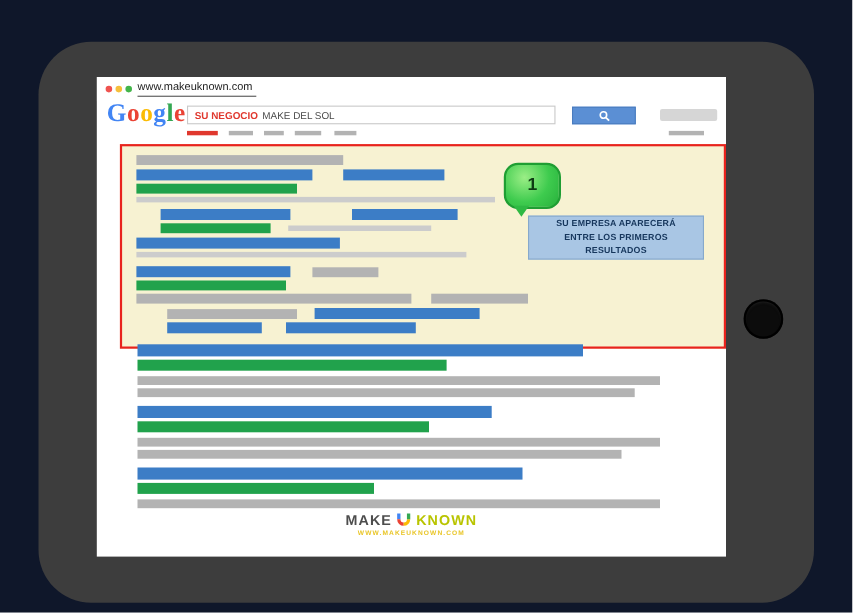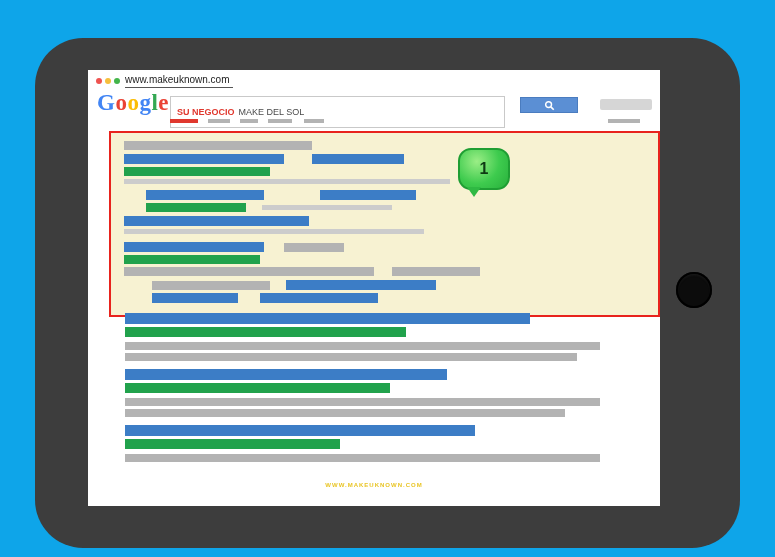--- a/index.html
+++ b/index.html
@@ -1,16 +1,16 @@
 <!DOCTYPE html>
 <html><head>
 <meta charset="utf-8">
 <style>
   html,body{margin:0;padding:0;background:#fff;}
-  .stage{position:relative;width:775px;height:557px;background:#0ea5e9;overflow:hidden;
+  .stage{position:relative;width:775px;height:557px;background:#0f172a;overflow:hidden;
          font-family:"Liberation Sans", sans-serif;}
 
   
   .tablet{position:absolute;left:35px;top:38px;width:705px;height:510px;
           background:#3d3d3d;border-radius:48px;}
   .home-btn{position:absolute;left:641px;top:234px;width:36px;height:36px;border-radius:50%;
             background:#0c0c0c;box-shadow:inset 0 0 0 2px #000, inset 0 2px 3px #2a2a2a;}
 
   
   .screen{position:absolute;left:53px;top:32px;width:572px;height:436px;background:#fff;overflow:hidden;}
@@ -19,21 +19,21 @@
   .dots{position:absolute;left:8px;top:8px;display:flex;gap:3px;}
   .dot{width:6px;height:6px;border-radius:50%;}
   .dot-red{background:#ef5350;}
   .dot-yellow{background:#f6bf3c;}
   .dot-green{background:#43b54a;}
   .url{position:absolute;left:37px;top:4px;font-size:10px;color:#222;
        border-bottom:1px solid #555;padding:0 4px 2px 0;}
 
   .google-logo{position:absolute;left:9px;top:20px;font-family:"Liberation Serif", serif;
                font-size:23px;font-weight:bold;letter-spacing:0.5px;}
-  .search-box{position:absolute;left:82px;top:26px;width:335px;height:32px;background:#fff;
+  .search-box{position:absolute;left:82px;top:26px;width:335px;height:17px;background:#fff;
               border:1px solid #c9c9c9;box-sizing:border-box;display:flex;align-items:center;
               padding-left:6px;font-size:9px;font-weight:bold;white-space:nowrap;overflow:hidden;}
   .q-hl{color:#e0382e;}
   .q-rest{color:#4a4a4a;margin-left:4px;font-weight:normal;}
   .search-btn{position:absolute;left:432px;top:27px;width:58px;height:16px;background:#5b8fd4;
               border:1px solid #4a7cbf;box-sizing:border-box;display:flex;align-items:center;justify-content:center;}
   .top-right-btn{position:absolute;left:512px;top:29px;width:52px;height:11px;background:#d6d6d6;border-radius:2px;}
 
   .nav-tabs{position:absolute;left:82px;top:49px;}
 
@@ -159,20 +159,21 @@
           <div class="sk-row" style="margin-top: 3px; margin-left: 28px;">
             <span class="sk-bar" style="background: rgb(60, 125, 198); width: 86px; height: 10px;"></span>
             <span class="sk-bar" style="background: rgb(60, 125, 198); width: 118px; height: 10px; margin-left: 22px;"></span>
           </div>
         </div>
 
       <div class="balloon">
         <span class="balloon-num">1</span>
         <span class="balloon-tail"></span>
       </div>
+      <div class="callout-label">SU EMPRESA APARECERÁ ENTRE LOS PRIMEROS RESULTADOS</div>
 
       <div class="organic">
           <div class="sk-row" style="margin-top: 0px; margin-left: 0px;">
             <span class="sk-bar" style="background: rgb(60, 125, 198); width: 405px; height: 11px;"></span>
           </div>
           <div class="sk-row" style="margin-top: 3px; margin-left: 0px;">
             <span class="sk-bar" style="background: rgb(33, 162, 76); width: 281px; height: 10px;"></span>
           </div>
           <div class="sk-row" style="margin-top: 5px; margin-left: 0px;">
             <span class="sk-bar" style="background: rgb(179, 179, 179); width: 475px; height: 8px;"></span>
@@ -196,17 +197,29 @@
             <span class="sk-bar" style="background: rgb(60, 125, 198); width: 350px; height: 11px;"></span>
           </div>
           <div class="sk-row" style="margin-top: 3px; margin-left: 0px;">
             <span class="sk-bar" style="background: rgb(33, 162, 76); width: 215px; height: 10px;"></span>
           </div>
           <div class="sk-row" style="margin-top: 5px; margin-left: 0px;">
             <span class="sk-bar" style="background: rgb(179, 179, 179); width: 475px; height: 8px;"></span>
           </div>
         </div>
 
+      <div class="brand">
+        <span class="brand-line">
+          <span class="brand-make">MAKE</span>
+          <svg width="16" height="16" viewBox="0 0 18 18">
+            <path d="M4 2 V8" fill="none" stroke="#4285F4" stroke-width="3.4"></path>
+            <path d="M4 8 A5 5 0 0 0 9 13" fill="none" stroke="#EA4335" stroke-width="3.4"></path>
+            <path d="M9 13 A5 5 0 0 0 14 8" fill="none" stroke="#FBBC05" stroke-width="3.4"></path>
+            <path d="M14 8 V2" fill="none" stroke="#34A853" stroke-width="3.4"></path>
+          </svg>
+          <span class="brand-known">KNOWN</span>
+        </span>
+      </div>
       <div class="brand-site">WWW.MAKEUKNOWN.COM</div>
 
     </div>
   </div>
 </div>
 
 </body></html>

